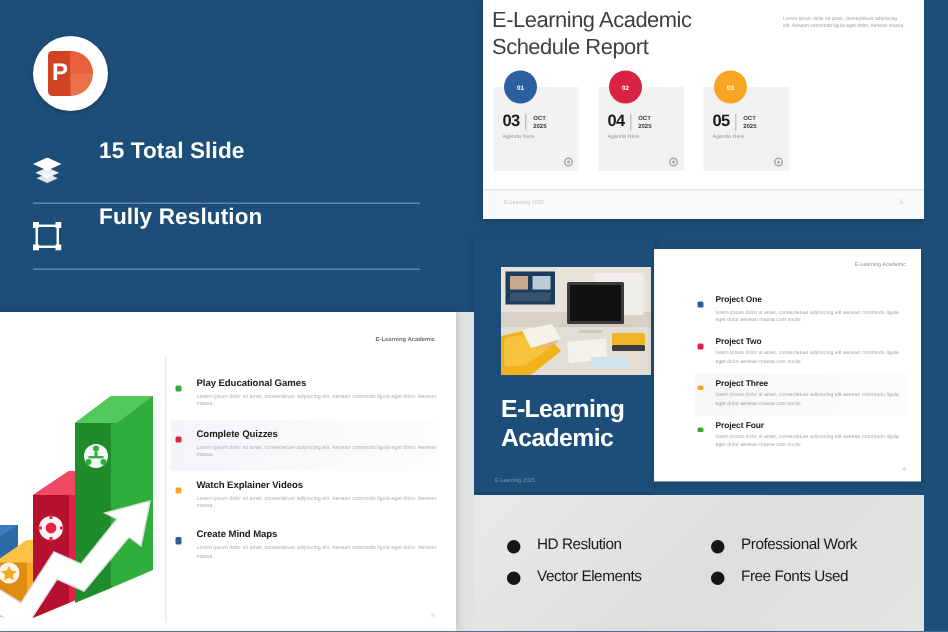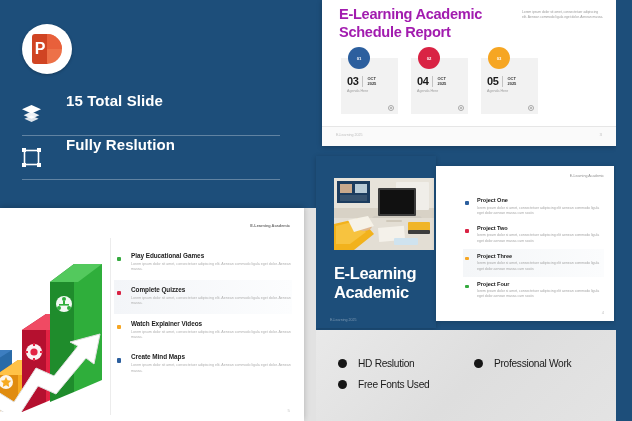--- a/index.html
+++ b/index.html
@@ -54,29 +54,29 @@
   .promo-row.r2 { top: 136px; }
   .promo-ico { width: 44px; display: flex; align-items: center; justify-content: flex-start; }
   .promo-label { color: #ffffff; font-size: 15px; font-weight: bold; letter-spacing: .1px; }
 
   
   .slide-sched {
     position: absolute; left: 322px; top: 0; width: 294px; height: 146px;
     background: #ffffff; box-shadow: 0 1px 5px rgba(0,0,0,.25);
   }
   .sched-title {
-    position: absolute; left: 17px; top: 6px; width: 170px;
-    font-size: 14.6px; font-weight: bold; color: #a21caf;
+    position: absolute; left: 6px; top: 6px; width: 170px;
+    font-size: 14.6px; font-weight: normal; color: #404040;
     line-height: 17.5px; letter-spacing: -.3px;
   }
   .sched-lorem {
     position: absolute; left: 200px; top: 10px; width: 82px;
     font-size: 3.3px; line-height: 5.4px; color: #9a9a9a;
   }
-  .cards { position: absolute; left: 19px; top: 58px; display: flex; gap: 13px; }
+  .cards { position: absolute; left: 7px; top: 58px; display: flex; gap: 13px; }
   .card {
     position: relative; width: 57px; height: 56px;
     background: #f2f2f2; padding-top: 17px;
   }
   .card-badge {
     position: absolute; left: 7px; top: -11px;
     width: 22px; height: 22px; border-radius: 50%;
     color: #ffffff; font-size: 4.2px; font-weight: bold;
     display: flex; align-items: center; justify-content: center;
   }
@@ -129,21 +129,21 @@
   .proj-desc { margin-top: 2.5px; font-size: 3.5px; line-height: 5.2px; color: #a6a6a6; }
   .proj-foot-num { position: absolute; right: 10px; bottom: 6px; font-size: 4.2px; color: #c4c4c4; }
 
   
   .features {
     position: absolute; left: 316px; top: 330px; width: 316px; height: 91px;
     background: linear-gradient(135deg,#e9e9e9 0%,#dedede 50%,#e4e4e4 100%);
     display: grid; grid-template-columns: 1fr 1fr; align-content: center;
     padding: 10px 22px 14px 22px; row-gap: 10px;
   }
-  .feat { display: flex; align-items: center; }
+  .feat { display: flex; align-items: flex-end; }
   .feat-dot { width: 9px; height: 9px; border-radius: 50%; background: #161616; margin-right: 11px; flex: none; }
   .feat-text { font-size: 10.2px; font-weight: 500; color: #1b1b1b; letter-spacing: -.3px; }
 
   
   .slide-list {
     position: absolute; left: 0; top: 208px; width: 304px; height: 213px;
     background: #ffffff; box-shadow: 0 -1px 6px rgba(0,0,0,.22);
   }
   .list-brand { position: absolute; right: 14px; top: 15px; font-size: 3.9px; color: #6e6e6e; font-weight: bold; }
   .list-divider { position: absolute; left: 110px; top: 30px; bottom: 6px; width: 1px; background: #ececec; }
@@ -326,20 +326,24 @@
     <div class="feat">
       <span class="feat-dot"></span>
       <span class="feat-text">HD Reslution</span>
     </div>
     <div class="feat">
       <span class="feat-dot"></span>
       <span class="feat-text">Professional Work</span>
     </div>
     <div class="feat">
       <span class="feat-dot"></span>
+      <span class="feat-text">Vector Elements</span>
+    </div>
+    <div class="feat">
+      <span class="feat-dot"></span>
       <span class="feat-text">Free Fonts Used</span>
     </div>
   </div>
 
   <div class="edge-seam"></div>
 
   <div class="slide-list">
     <div class="list-brand">E-Learning Academic</div>
     <div class="list-divider"></div>
 

